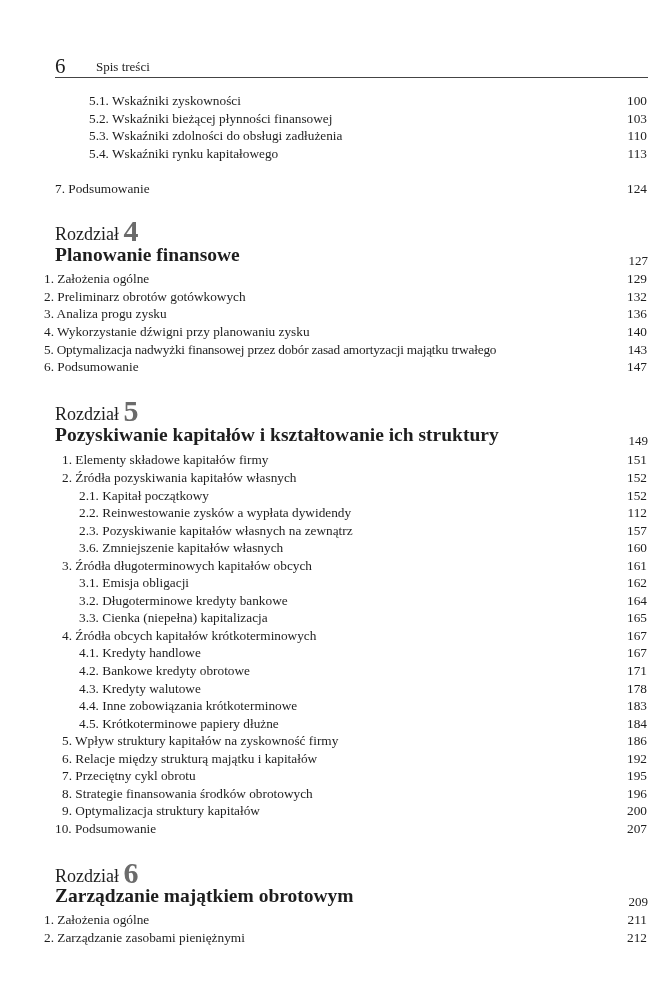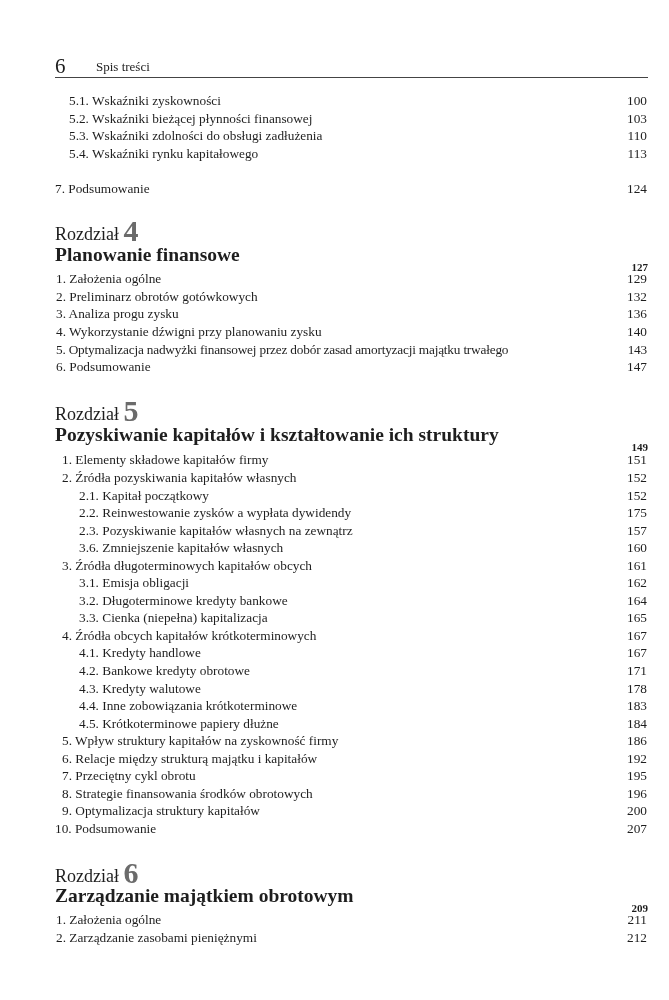--- a/index.html
+++ b/index.html
@@ -11,30 +11,30 @@
   .page { position: absolute; left: 0; top: 0; width: 669px; height: 1000px; }
   .header { position: absolute; left: 55px; top: 54px; width: 593px; height: 24px; }
   .header .pno { position: absolute; left: 0; top: 0; font-size: 21px; line-height: 24px; }
   .header .title { position: absolute; left: 41px; top: 4px; font-size: 13px; line-height: 18px; }
   .rule { position: absolute; left: 55px; top: 77px; width: 593px; height: 1px; background: #444; }
 
   .line { position: absolute; left: 0; width: 669px; height: 18px; font-size: 13.3px; line-height: 18px; }
   .line .label { position: absolute; white-space: nowrap; }
   .line .page-num { position: absolute; right: 22px; text-align: right; }
   .lvl0 .label { left: 55px; }
-  .lvl1 .label { left: 69px; font-family: Liberation Serif, serif; }
+  .lvl1 .label { left: 89px; font-family: Liberation Serif, serif; }
   .lvl0b .label { left: 62px; }
   .lvl1b .label { left: 79px; text-align: center; }
-  .lvl0c .label { left: 56px; }
+  .lvl0c .label { left: 44px; }
 
   .chap { position: absolute; left: 55px; font-size: 18px; line-height: 22px; }
   .chap .num { font-size: 30px; font-weight: bold; color: #6b6b6b; vertical-align: -1px; }
   .ctitle { position: absolute; left: 55px; width: 593px; height: 24px; font-size: 19.5px; font-weight: bold; line-height: 24px; }
   .ctitle .t { position: absolute; left: 0; white-space: nowrap; }
-  .ctitle .p { position: absolute; right: 0; top: 12px; font-size: 11px; font-weight: bold; }
+  .ctitle .p { position: absolute; right: 0; top: 6px; font-size: 13px; font-weight: normal; }
 </style>
 </head>
 <body>
 
 <div class="page">
   <div class="header">
     <span class="pno">6</span>
     <span class="title">Spis treści</span>
   </div>
   <div class="rule"></div>
@@ -102,21 +102,21 @@
   <div class="line lvl0b" style="top:469px">
       <span class="label">2. Źródła pozyskiwania kapitałów własnych</span>
       <span class="page-num">152</span>
     </div>
   <div class="line lvl1b" style="top:487px">
       <span class="label">2.1. Kapitał początkowy</span>
       <span class="page-num">152</span>
     </div>
   <div class="line lvl1b" style="top:504px">
       <span class="label">2.2. Reinwestowanie zysków a wypłata dywidendy</span>
-      <span class="page-num">175</span>
+      <span class="page-num">112</span>
     </div>
   <div class="line lvl1b" style="top:522px">
       <span class="label">2.3. Pozyskiwanie kapitałów własnych na zewnątrz</span>
       <span class="page-num">157</span>
     </div>
   <div class="line lvl1b" style="top:539px">
       <span class="label">3.6. Zmniejszenie kapitałów własnych</span>
       <span class="page-num">160</span>
     </div>
   <div class="line lvl0b" style="top:557px">

